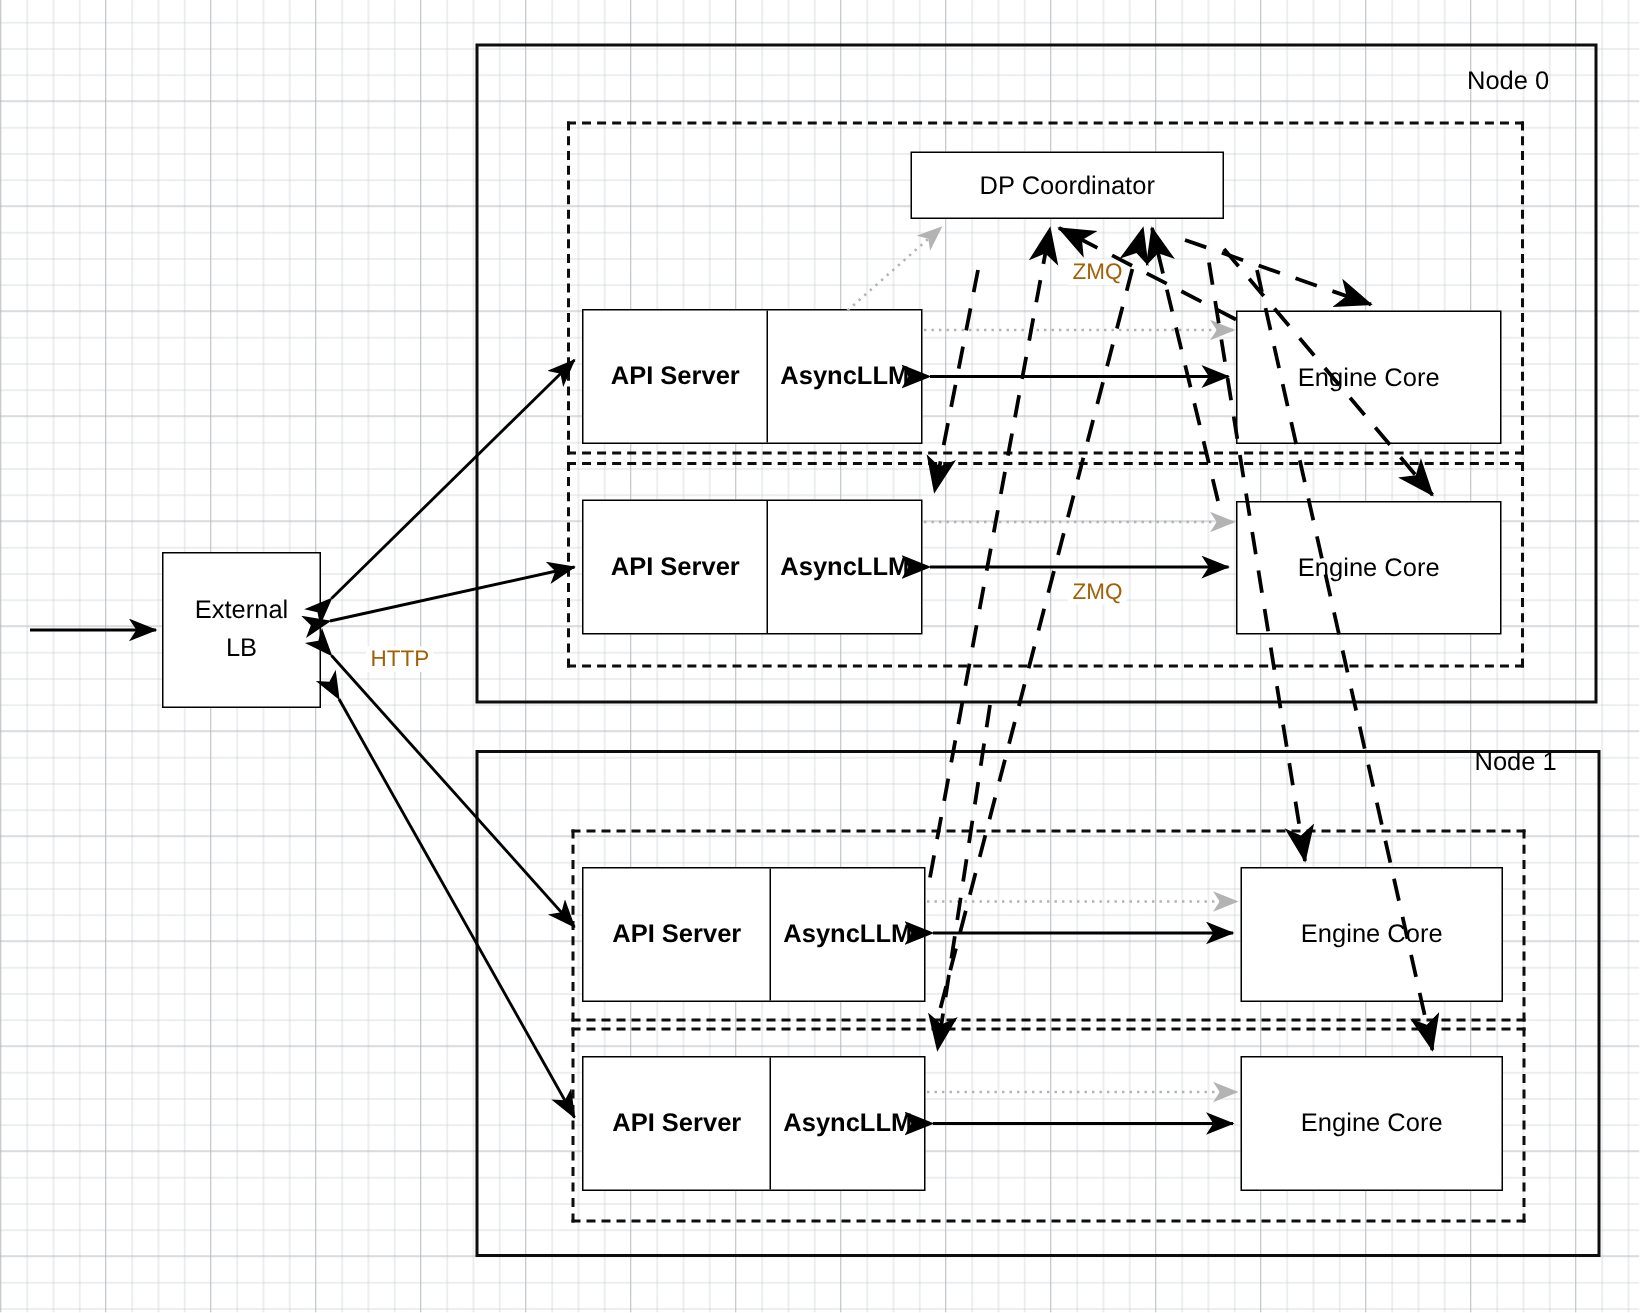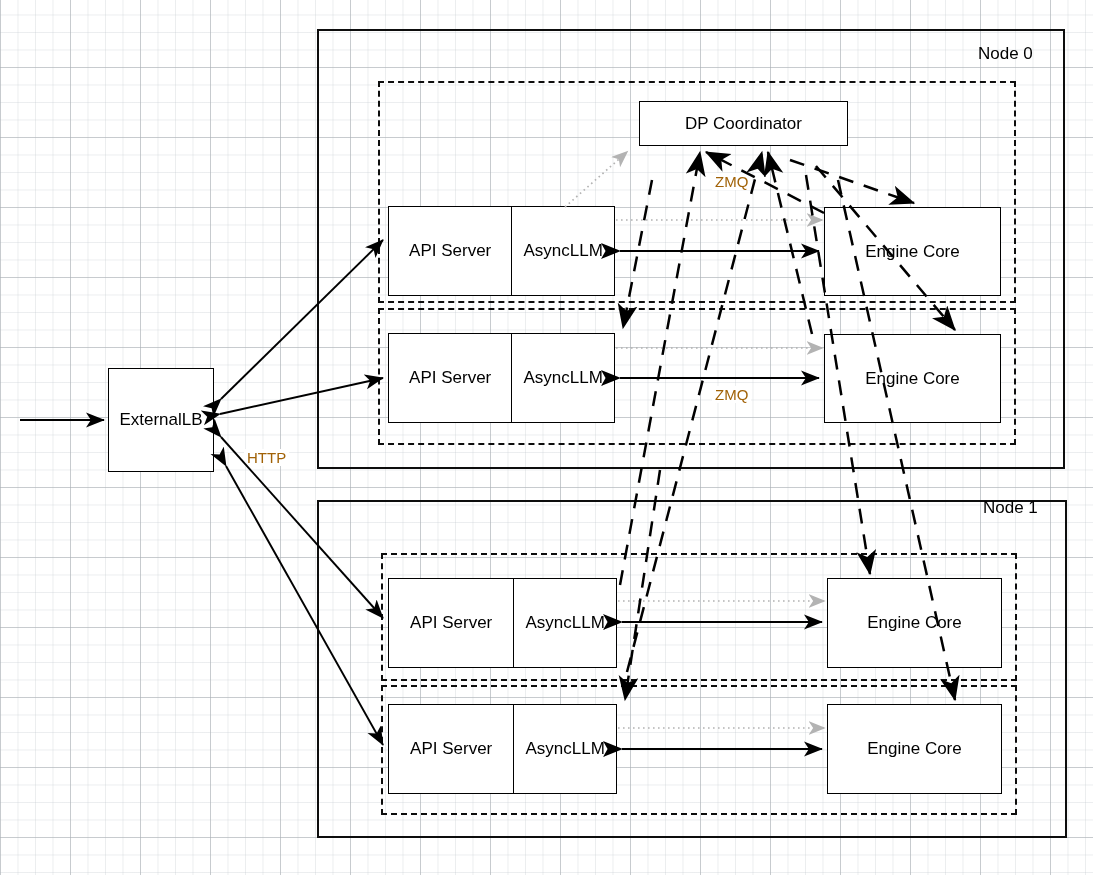--- a/index.html
+++ b/index.html
@@ -18,37 +18,37 @@
     overflow:hidden;
   }
   svg.layer{position:absolute;left:0;top:0;width:1093px;height:875px;pointer-events:none;}
   .node-box{position:absolute;border:2px solid #0d0d0d;background:transparent;}
   .node-label{position:absolute;font-size:17px;color:#000;}
   .grp{position:absolute;border:2px dashed #0d0d0d;background:transparent;}
   .bx{position:absolute;border:1.8px solid #000;background:#ffffff;
       display:flex;align-items:center;justify-content:center;
       font-size:17px;color:#000;box-sizing:border-box;}
   .split{position:absolute;background:#ffffff;border:1.8px solid #000;
-      display:flex;box-sizing:border-box;}
+      display:flex;box-sizing:border-box;font-weight:bold;}
   .split > div{display:flex;align-items:center;justify-content:center;font-size:17px;color:#000;}
   .split .sep{border-left:1.8px solid #000;}
   .edge-label{position:absolute;font-size:15px;color:#a16207;background:#ffffff;padding:0 3px;}
 </style>
 </head>
 <body>
 
 <div id="canvas">
 
   <div class="node-box" style="left:317px;top:29px;width:744px;height:436px;"></div>
   <div class="node-label" style="left:978px;top:44px;">Node 0</div>
 
   <div class="grp" style="left:378px;top:81px;width:634px;height:218px;"></div>
   <div class="grp" style="left:378px;top:308px;width:634px;height:133px;"></div>
 
-  <div class="bx" style="left:639px;top:101px;width:209px;height:45px;">DP Coordinator</div>
+  <div class="bx" style="left:607px;top:101px;width:209px;height:45px;">DP Coordinator</div>
   <div class="edge-label" style="left:712px;top:173px;">ZMQ</div>
 
   <div class="split" style="left:388px;top:206px;width:227px;height:90px;">
     <div style="width:124px">API Server</div>
     <div class="sep" style="width:103px">AsyncLLM</div>
   </div>
   <div class="bx" style="left:824px;top:207px;width:177px;height:89px;">Engine Core</div>
 
   <div class="split" style="left:388px;top:333px;width:227px;height:90px;">
     <div style="width:124px">API Server</div>
@@ -68,25 +68,25 @@
     <div class="sep" style="width:103px">AsyncLLM</div>
   </div>
   <div class="bx" style="left:827px;top:578px;width:175px;height:90px;">Engine Core</div>
 
   <div class="split" style="left:388px;top:704px;width:229px;height:90px;">
     <div style="width:126px">API Server</div>
     <div class="sep" style="width:103px">AsyncLLM</div>
   </div>
   <div class="bx" style="left:827px;top:704px;width:175px;height:90px;">Engine Core</div>
 
-  <div class="bx" style="left:108px;top:368px;width:106px;height:104px;flex-direction:row;line-height:1.45;">
+  <div class="bx" style="left:108px;top:368px;width:106px;height:104px;flex-direction:column;line-height:1.45;">
     <span>External</span>
     <span>LB</span>
   </div>
-  <div class="edge-label" style="left:244px;top:449px;">HTTP</div>
+  <div class="edge-label" style="left:244px;top:431px;">HTTP</div>
 
   <svg class="layer">
     <defs>
       <marker id="ah" markerWidth="12" markerHeight="12" refX="9.5" refY="4" orient="auto" markerUnits="strokeWidth">
         <path d="M0,0 L10,4 L0,8 L2.6,4 z" fill="#000"></path>
       </marker>
       <marker id="ahs" markerWidth="13" markerHeight="13" refX="10" refY="4.2" orient="auto" markerUnits="strokeWidth">
         <path d="M0,0 L10.5,4.2 L0,8.4 L2.4,4.2 z" fill="#000"></path>
       </marker>
       <marker id="ahg" markerWidth="12" markerHeight="12" refX="9" refY="4" orient="auto" markerUnits="strokeWidth">

